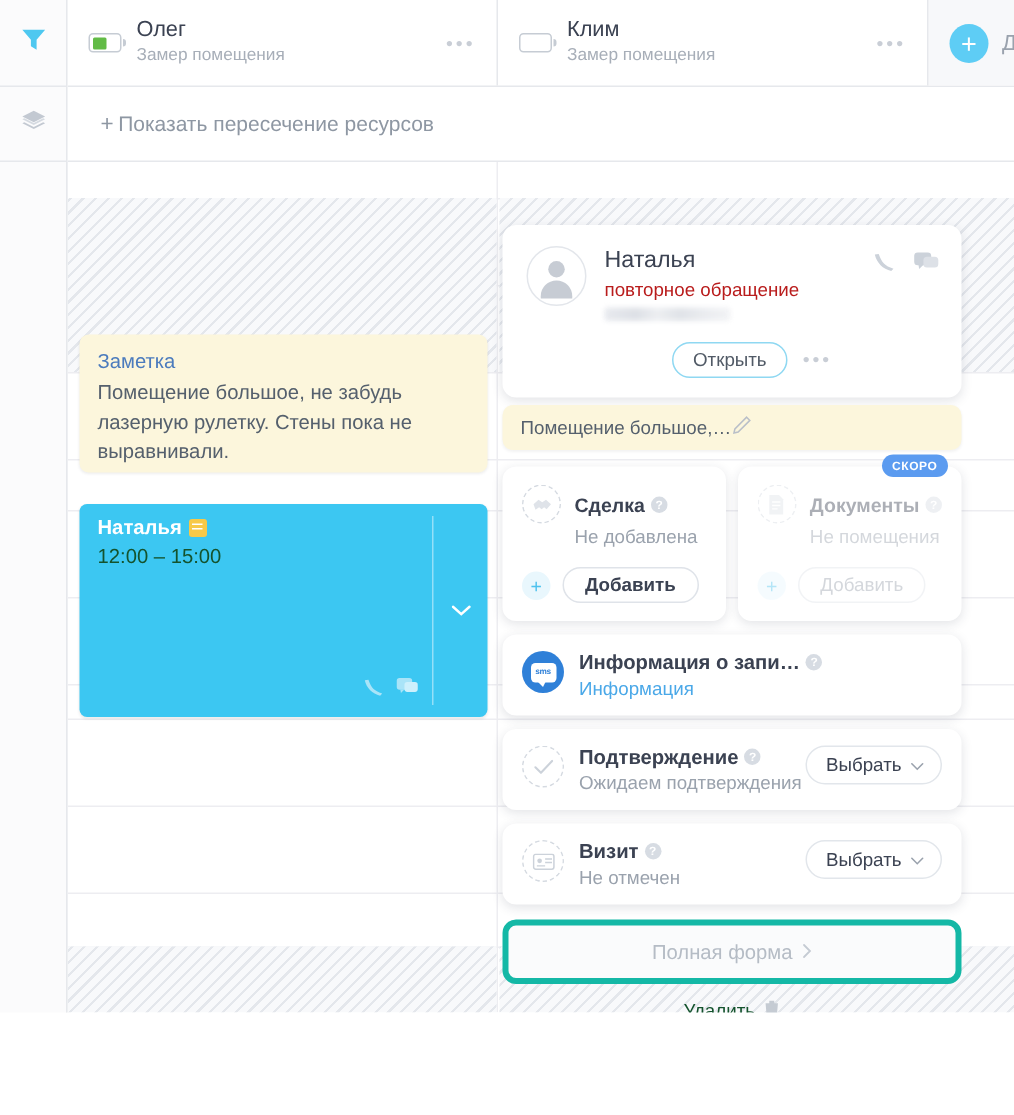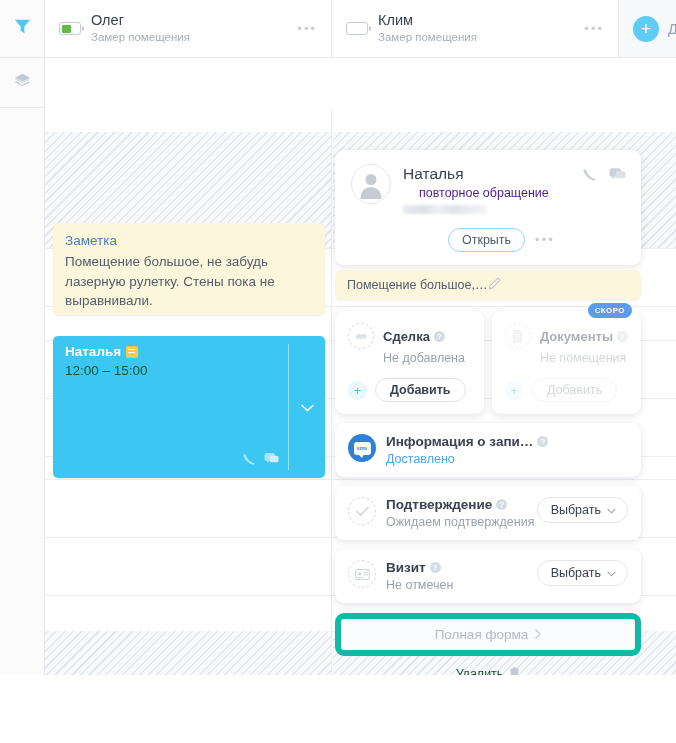--- a/index.html
+++ b/index.html
@@ -68,21 +68,21 @@
   .noteflag:before { top:3.2px;} .noteflag:after { top:6.6px;}
 
   
   .popup { position:absolute; left:335px; top:150px; width:306px; z-index:20; }
   .pcard { background:#fff; border-radius:9px; box-shadow:0 2px 7px rgba(40,50,70,.13); }
   .pc-head { padding:14px 15px 13px 16px; position:relative; }
   .avatar { position:absolute; left:16px; top:14px; width:40px; height:40px; border-radius:50%; border:1px solid #e3e6eb; background:#fff; }
   .avatar .head { position:absolute; left:50%; top:9px; transform:translateX(-50%); width:11px; height:11px; border-radius:50%; background:#c7ccd4;}
   .avatar .body { position:absolute; left:50%; bottom:4px; transform:translateX(-50%); width:21px; height:12px; border-radius:11px 11px 0 0; background:#c7ccd4;}
   .pc-name { margin-left:52px; font-size:15.5px; color:#3b4252; line-height:20px;}
-  .pc-sub { margin-left:68px; font-size:12.5px; color:#4c1d95; margin-top:2px;}
+  .pc-sub { margin-left:52px; font-size:12.5px; color:#b91c1c; margin-top:2px;}
   .redacted { margin-left:52px; margin-top:5px; width:84px; height:9px; border-radius:2px;
       background:linear-gradient(90deg,#e7e9ee,#dcdfe5 25%,#eceef1 42%,#dfe2e7 60%,#e9ebef 78%,#f2f3f5);
       filter:blur(1.6px); opacity:.95;}
   .pc-actions { margin-left:52px; margin-top:14px; display:flex; align-items:center; gap:10px;padding-left:45px;}
   .btn-open { border:1px solid #8fd8f2; color:#515a66; background:#fff; border-radius:13px; font-size:12.5px; padding:4px 13px; }
   .pc-icons { position:absolute; right:15px; top:17px; display:flex; gap:11px; align-items:center;}
 
   .notebar { background:#fcf6dc; border-radius:7px; margin-top:5px; padding:7px 12px; display:flex; align-items:center; box-shadow:0 1px 2px rgba(0,0,0,.05);}
   .notebar span { font-size:12.5px; color:#55606d; flex:1; white-space:nowrap; overflow:hidden; text-overflow:ellipsis;}
 
@@ -106,21 +106,21 @@
   .rowcard .ttl { font-size:13.5px; color:#3b4252; font-weight:bold; display:flex; align-items:center; gap:4px;}
   .rowcard .st { font-size:12.5px; margin-top:3px; }
   .st-blue { color:#4aa8e8; }
   .st-gray { color:#9aa2ad; }
   .selbtn { border:1px solid #e2e6eb; background:#fff; border-radius:14px; font-size:12.5px; padding:5px 11px 5px 13px; color:#3b4252; display:flex; align-items:center; gap:6px; white-space:nowrap;}
   .smsic { width:28px; height:28px; border-radius:50%; background:#2f80d8; display:flex; align-items:center; justify-content:center; position:relative;}
   .smsic .bub { width:17px; height:13px; background:#fff; border-radius:3px; position:relative; display:flex; align-items:center; justify-content:center;}
   .smsic .bub:after { content:""; position:absolute; left:4px; bottom:-3px; width:0; height:0; border-left:4px solid transparent; border-right:2px solid transparent; border-top:4px solid #fff;}
   .smsic .bub b { font-size:5.5px; color:#2f80d8; letter-spacing:-.2px;}
 
-  .fullform { margin-top:10px; background:#fafbfc; border:6px solid #14b8a6; border-radius:9px; height:43px; display:flex; align-items:center; justify-content:center; gap:7px; color:#b5bcc5; font-size:13.5px;}
+  .fullform { margin-top:10px; background:#fafbfc; border:4px solid #14b8a6; border-radius:9px; height:43px; display:flex; align-items:center; justify-content:center; gap:7px; color:#b5bcc5; font-size:13.5px;}
   .delrow { margin-top:10px; display:flex; align-items:center; justify-content:center; gap:6px; }
   .delrow span { font-size:12.5px; color:#14532d; border-bottom:1px dashed #c8ced6; }
 </style>
 </head>
 <body>
 
 <div id="app">
 
   <div class="rail">
     <div class="rail-btn">
@@ -161,20 +161,25 @@
         <div class="res-sub">Замер помещения</div>
       </div>
       <div class="dots">•••</div>
     </div>
     <div class="addres">
       <div class="plus-circle">+</div>
       <div class="addres-label">Доб</div>
     </div>
   </div>
 
+  <div class="subhdr">
+    <div class="lnk">
+      <span class="p">+</span><span>Показать пересечение ресурсов</span>
+    </div>
+  </div>
 
   <div class="cal">
     <div class="gutter">
       <div class="mini">
         <span class="arc"></span>
         <div>00:00</div>
         <div>08:00</div>
       </div>
       <div class="tick" style="top:31px">08:00</div>
       <div class="tick" style="top:79px">09:00</div>
@@ -341,21 +346,21 @@
       <span class="ic smsic">
           <span class="bub">
             <b>sms</b>
           </span>
         </span>
       <span class="mid">
         <span class="ttl">
           <span>Информация о запи…</span>
           <span class="qmark">?</span>
         </span>
-        <span class="st st-blue" style="display:block">Доставлено</span>
+        <span class="st st-blue" style="display:block">Информация</span>
       </span>
     </div>
 
     <div class="pcard rowcard">
       <span class="ic dashcircle" style="width:28px;height:28px;flex:0 0 28px">
         <svg width="13" height="11" viewBox="0 0 14 11">
             <path d="M1 5.5 5 9.5 13 1" stroke="#ccd2da" stroke-width="1.5" fill="none" stroke-linecap="round" stroke-linejoin="round"></path>
           </svg>
       </span>
       <span class="mid">

